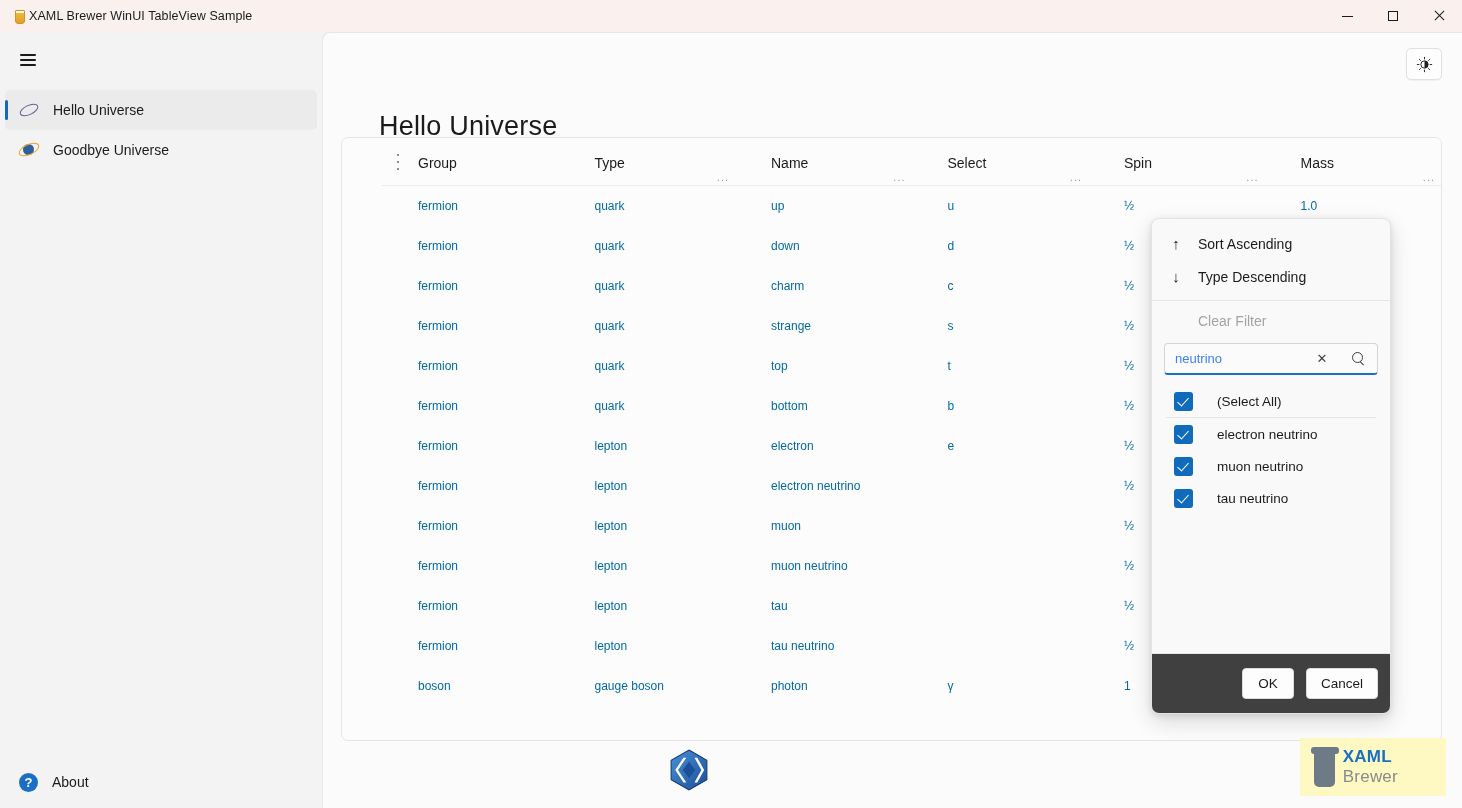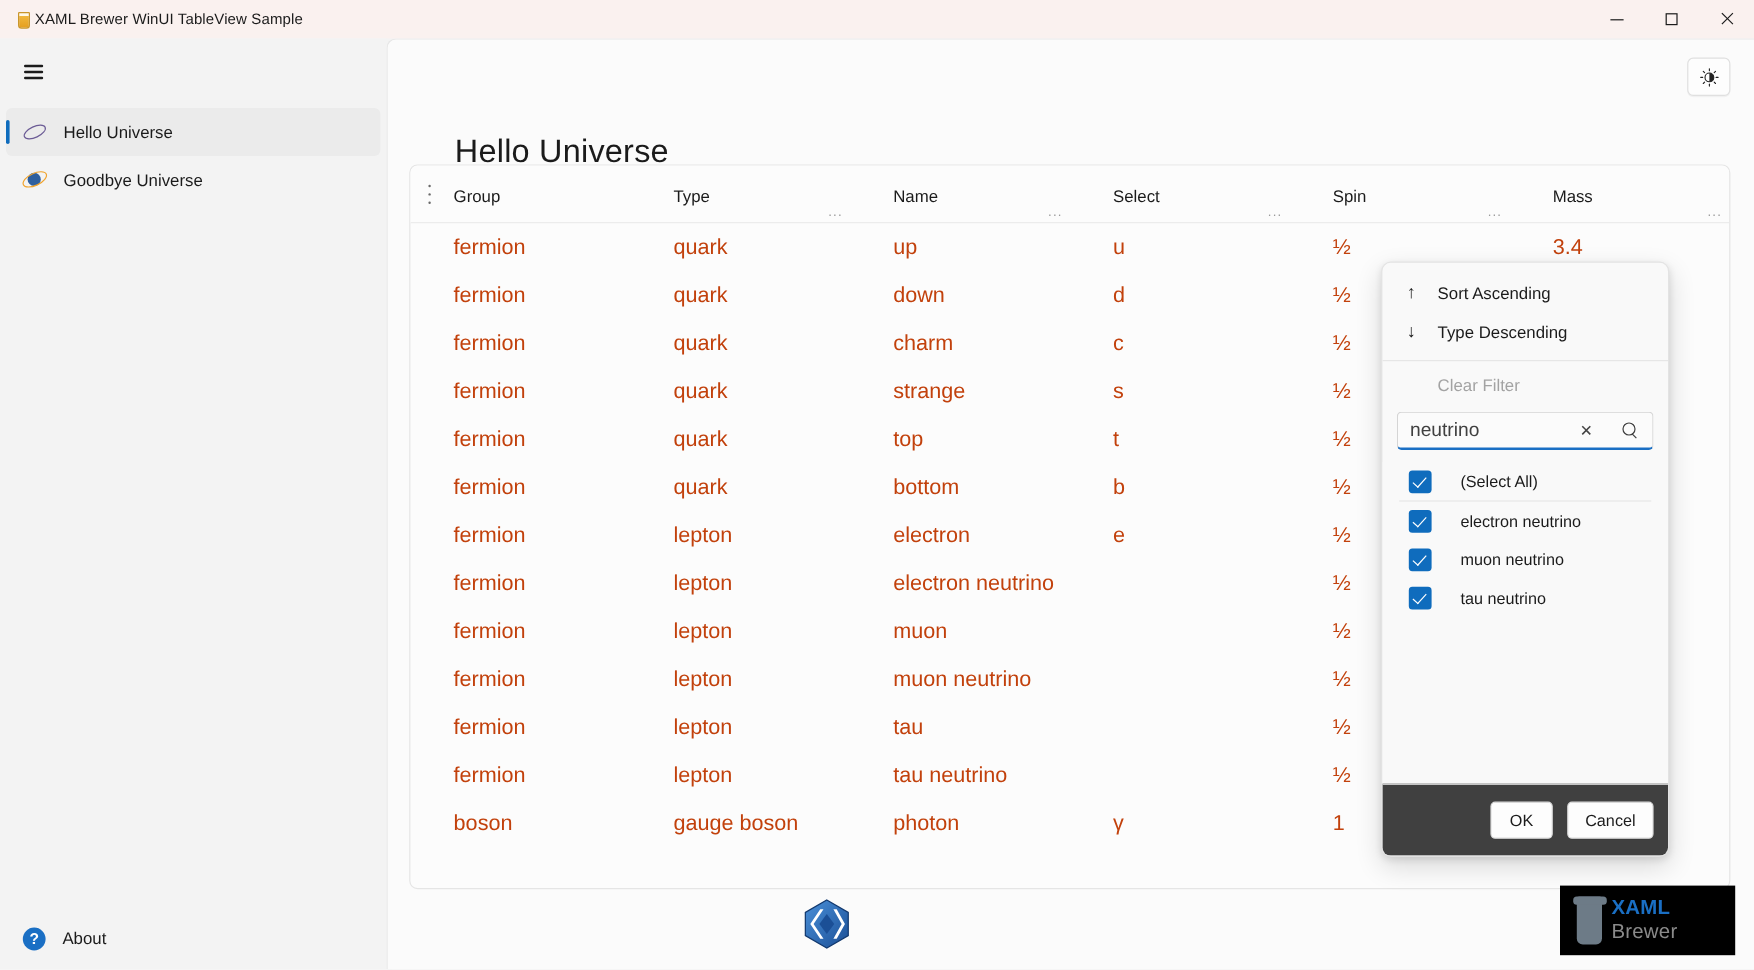--- a/index.html
+++ b/index.html
@@ -141,20 +141,21 @@
     font-size: 27px; color: #1b1b1b; letter-spacing: .2px;
   }
 
   
   .tableview {
     position: absolute; left: 18px; top: 104px;
     width: 1101px; height: 604px;
     background: #fcfcfc;
     border: 1px solid #e5e5e5; border-radius: 7px;
     overflow: hidden;
+    padding-left: 40px;
   }
   .thead {
     position: relative; height: 48px;
     background: #fcfcfc;
     border-bottom: 1px solid #ececec;
     display: flex; align-items: center;
   }
   .grip {
     position: absolute; left: 14px; top: 16px;
     width: 4px; height: 16px;
@@ -169,21 +170,21 @@
   }
   .th .lbl { padding-top: 2px; }
   .th-dots {
     position: absolute; right: 6px; bottom: 4px;
     font-size: 11px; color: #9a9a9a; letter-spacing: 1px;
     line-height: 10px;
   }
   .tbody { position: relative; }
   .row {
     height: 40px; display: flex; align-items: center;
-    font-size: 18px; color: #c2410c;
+    font-size: 12px; color: #0369a1;
   }
   .cell { overflow: hidden; white-space: nowrap; }
   
   .c-group  { width: 200px; padding-left: 36px; }
   .c-type   { width: 200px; padding-left: 36px; }
   .c-name   { width: 200px; padding-left: 36px; }
   .c-symbol { width: 200px; padding-left: 36px; }
   .c-spin   { width: 200px; padding-left: 36px; }
   .c-mass   { width: 200px; padding-left: 36px; }
 
@@ -215,21 +216,21 @@
     margin: 6px 12px 0 12px;
     height: 32px; position: relative;
     background: #fbfbfb; border: 1px solid #d5d5d5;
     border-bottom: 2px solid #1a6fc4;
     border-radius: 4px;
     display: flex; align-items: center;
   }
   .searchbox input {
     border: 0; outline: 0; background: transparent;
     font-family: "Liberation Sans", sans-serif;
-    font-size: 16px; color: #404040;
+    font-size: 13px; color: #3b82f6;
     padding-left: 10px; width: 140px; height: 28px;
   }
   .sb-clear {
     position: absolute; right: 44px; width: 22px; height: 22px;
     display: flex; align-items: center; justify-content: center;
     color: #444; font-size: 13px;
   }
   .sb-search {
     position: absolute; right: 6px; width: 26px; height: 26px;
     display: flex; align-items: center; justify-content: center;
@@ -281,21 +282,21 @@
   }
 
   
   .xaml-logo {
     position: absolute; left: 344px; bottom: 16px;
     width: 44px; height: 44px;
   }
   .brand {
     position: absolute; right: 16px; bottom: 12px;
     width: 146px; height: 58px;
-    background: #000000;
+    background: #fef9c3;
     display: flex; align-items: center; gap: 8px;
     padding-left: 14px;
   }
   .brand-glass {
     width: 22px; height: 40px;
     background: #6d7b87;
     border-radius: 2px 2px 5px 5px;
     position: relative;
   }
   .brand-glass::before {
@@ -416,21 +417,21 @@
           </div>
       </div>
 
       <div class="tbody" id="tbody">
           <div class="row">
             <div class="cell c-group">fermion</div>
             <div class="cell c-type">quark</div>
             <div class="cell c-name">up</div>
             <div class="cell c-symbol">u</div>
             <div class="cell c-spin">½</div>
-            <div class="cell c-mass">3.4</div>
+            <div class="cell c-mass">1.0</div>
           </div>
           <div class="row">
             <div class="cell c-group">fermion</div>
             <div class="cell c-type">quark</div>
             <div class="cell c-name">down</div>
             <div class="cell c-symbol">d</div>
             <div class="cell c-spin">½</div>
             <div class="cell c-mass">4.6</div>
           </div>
           <div class="row">

